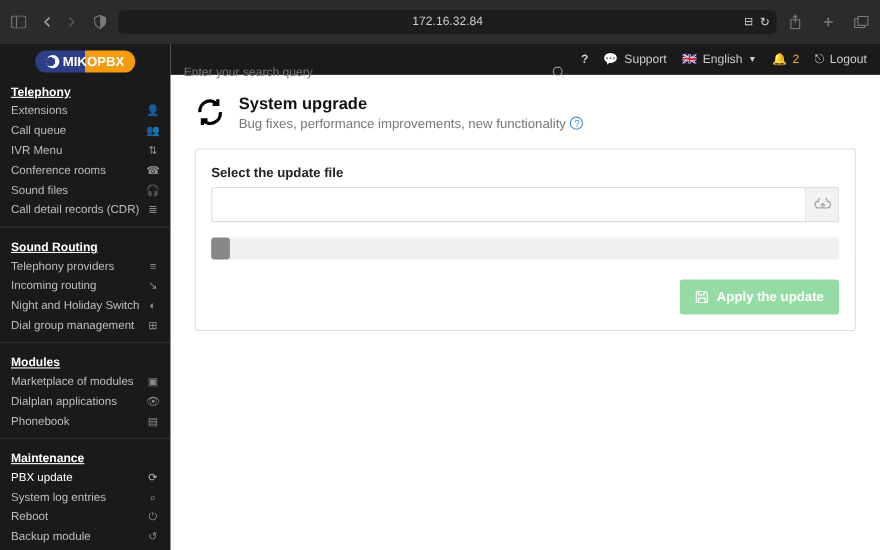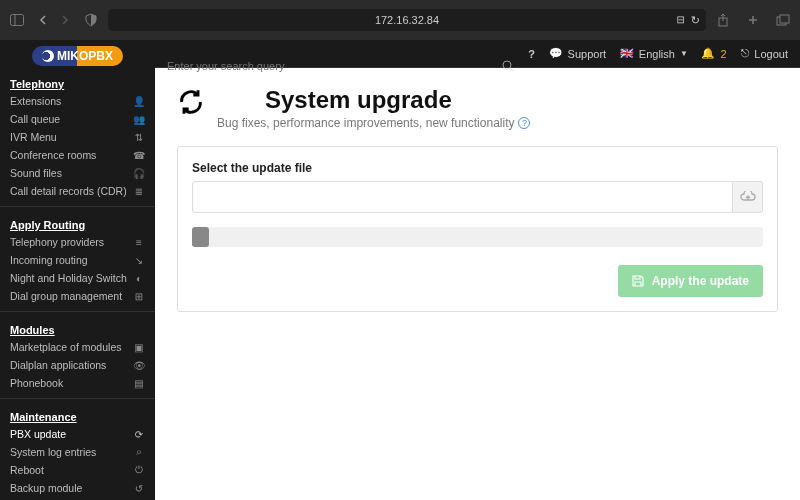--- a/index.html
+++ b/index.html
@@ -36,21 +36,21 @@
 .search-wrap { flex: 1; display: flex; align-items: center; margin-top: 25px; }
 .search-input { flex: 1; background: transparent; border: none; color: #ccc; font-size: 11px; outline: none; padding: 4px 0; }
 .search-icn { opacity: .7; }
 .top-item { display: flex; align-items: center; gap: 5px; cursor: pointer; }
 .notif-num { color: #f0b000; }
 
 
 .content { flex: 1; padding: 18px 22px; overflow-y: auto; }
 .page-head { display: flex; align-items: flex-start; gap: 12px; margin-bottom: 16px; }
 .page-head .big-icon { font-size: 26px; color: #000; margin-top: 2px; }
-.page-title { font-size: 24px; font-weight: 700; color: #111; margin-left: 48px; }
+.page-title { font-size: 15px; font-weight: 700; color: #111; }
 .page-sub { font-size: 12px; color: #777; margin-top: 2px; display: flex; align-items: center; gap: 4px; }
 .page-sub .help { width: 12px; height: 12px; border: 1px solid #4a90d9; color: #4a90d9; border-radius: 50%; font-size: 9px; display: flex; align-items: center; justify-content: center; }
 
 .panel { border: 1px solid #ddd; border-radius: 3px; padding: 14px; }
 .field-label { font-size: 12px; font-weight: 700; color: #222; margin-bottom: 6px; }
 .file-row { display: flex; margin-bottom: 14px; }
 .file-input { flex: 1; height: 32px; border: 1px solid #ddd; border-radius: 3px 0 0 3px; background: #fff; }
 .file-btn { width: 30px; height: 32px; border: 1px solid #ddd; border-left: none; border-radius: 0 3px 3px 0; background: #f2f2f2; color: #aaa; display: flex; align-items: center; justify-content: center; cursor: pointer; }
 .progress { height: 20px; background: #f0f0f0; border-radius: 3px; margin-bottom: 18px; position: relative; }
 .progress-fill { width: 3%; height: 100%; background: #888; border-radius: 3px; }
@@ -143,21 +143,21 @@
         </div>
         <div class="side-item">
           <span>Sound files</span>
           <span class="icon">🎧</span>
         </div>
         <div class="side-item">
           <span>Call detail records (CDR)</span>
           <span class="icon">≣</span>
         </div>
         <div class="side-divider"></div>
-        <div class="side-section">Apply Routing</div>
+        <div class="side-section">Sound Routing</div>
         <div class="side-item">
           <span>Telephony providers</span>
           <span class="icon">≡</span>
         </div>
         <div class="side-item">
           <span>Incoming routing</span>
           <span class="icon">↘</span>
         </div>
         <div class="side-item">
           <span>Night and Holiday Switch</span>

